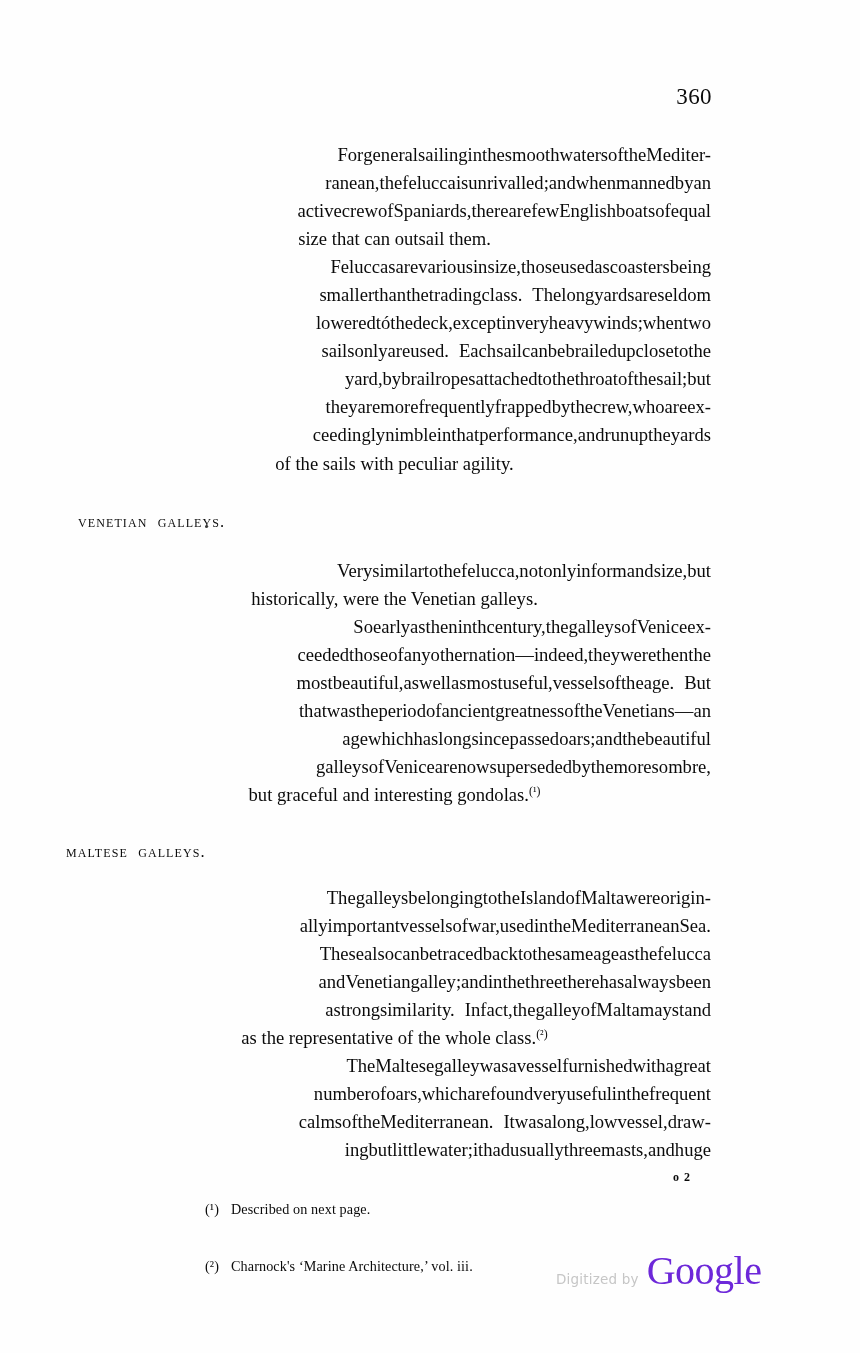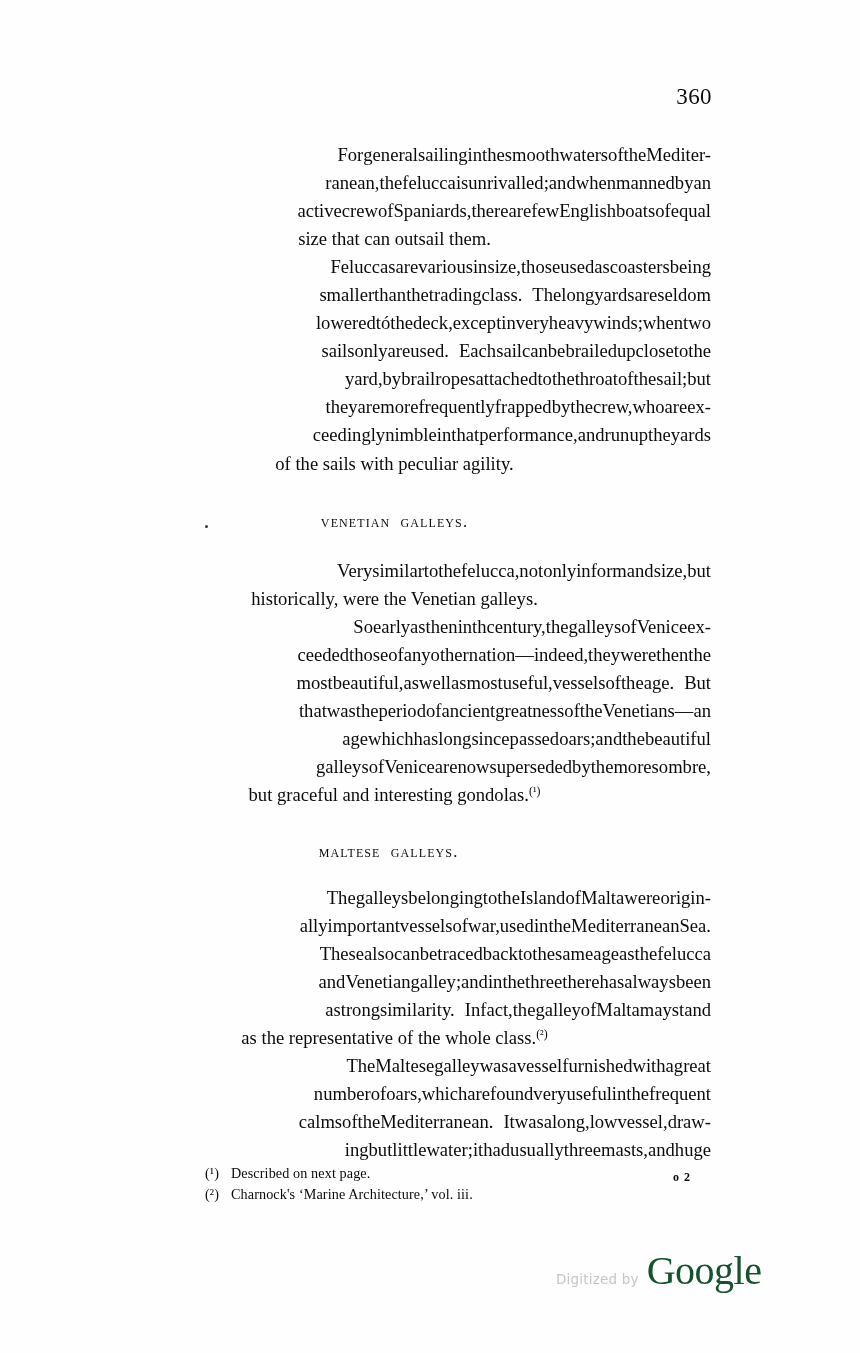--- a/index.html
+++ b/index.html
@@ -75,21 +75,20 @@
     font-size: 0.64em;
     vertical-align: 0.52em;
     line-height: 0;
   }
 
   
   .section-head {
     position: relative;
     font-size: 16.5px;
     font-weight: 400;
-    text-align: center;
     letter-spacing: 1.1px;
     word-spacing: 5px;
     font-variant: small-caps;
     text-transform: lowercase;
   }
   .speck {
     position: absolute;
     width: 3px;
     height: 3px;
     background: #3a3a3a;
@@ -101,20 +100,21 @@
     position: absolute;
     left: 205px;
     top: 1163px;
     width: 500px;
     font-size: 14.2px;
     line-height: 21px;
   }
   .footnotes .fn {
     white-space: nowrap;
     letter-spacing: 0.1px;
+    margin-top: 36px;
   }
   .footnotes .marker {
     display: inline-block;
     min-width: 26px;
   }
 
   .signature {
     position: absolute;
     left: 78px;
     top: 1170px;
@@ -137,21 +137,21 @@
   }
   .wm-by {
     font-family: "DejaVu Sans", "Liberation Sans", sans-serif;
     font-size: 13.5px;
     color: #c6c6c6;
     letter-spacing: 0.2px;
   }
   .wm-brand {
     font-family: "Liberation Serif", "DejaVu Serif", serif;
     font-size: 40px;
-    color: #14532d;
+    color: #6d28d9;
     letter-spacing: -0.5px;
     margin-left: 8px;
     line-height: 1;
   }
 </style>
 </head>
 <body>
 
 <div class="page">
 

